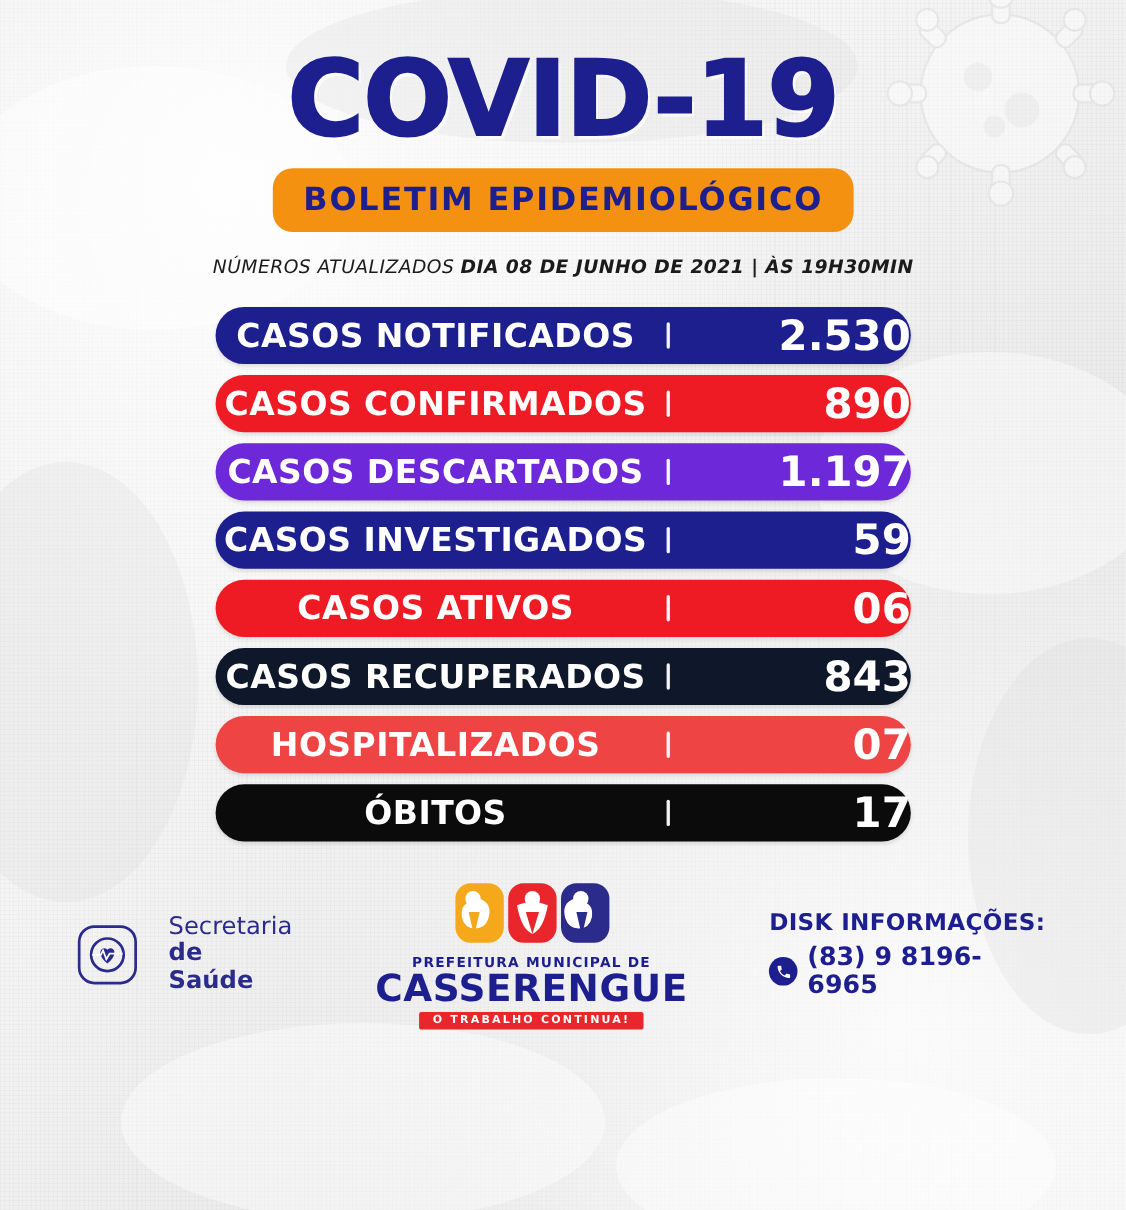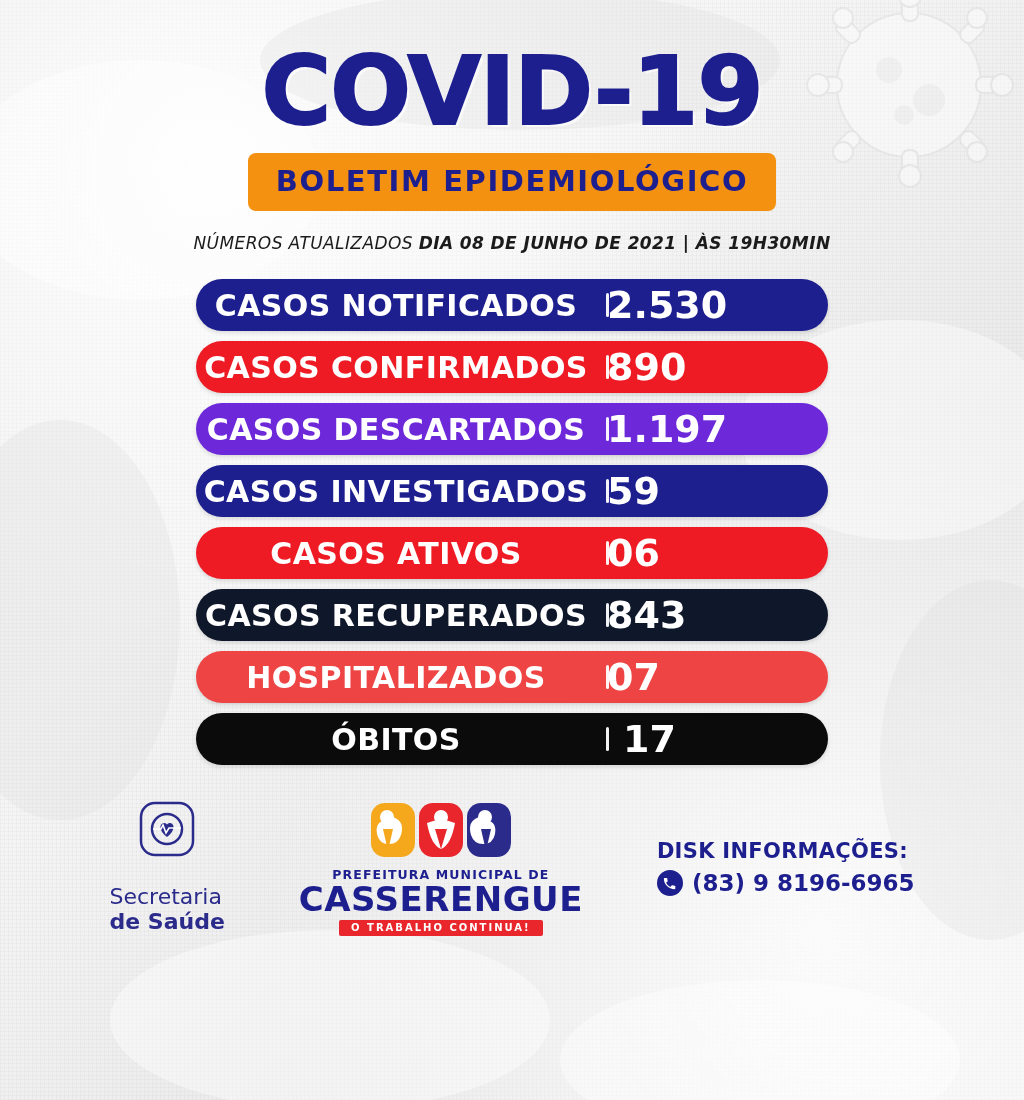--- a/index.html
+++ b/index.html
@@ -70,21 +70,21 @@
   }
 
   .subtitle-bar {
     margin-top: 14px;
     background: #f59110;
     color: #1d1f8f;
     font-size: 29px;
     font-weight: bold;
     letter-spacing: 1.6px;
     padding: 11px 28px 13px;
-    border-radius: 8px;
+    border-radius: 18px;
     font-family: "DejaVu Sans", sans-serif;
   }
 
   .updated-line {
     margin-top: 22px;
     font-size: 17px;
     color: #1b1b1b;
     letter-spacing: .4px;
     font-style: italic;
     font-family: "DejaVu Sans", sans-serif;
@@ -126,43 +126,42 @@
     left: 410px;
     top: 14px;
     bottom: 14px;
     width: 3px;
     background: rgba(255,255,255,.95);
     border-radius: 2px;
   }
 
   .stat-value {
     flex: 1;
-    text-align: left;
+    text-align: right;
     font-size: 38px;
     font-weight: bold;
     font-family: "DejaVu Sans", sans-serif;
-    padding-left: 1px;
+    padding-left: 22px;
   }
 
   
   .footer {
     margin-top: 34px;
     width: 1024px;
     display: flex;
     align-items: center;
     justify-content: center;
     gap: 74px;
     padding: 0 70px;
   }
 
   .saude-logo {
     display: flex;
     align-items: center;
     gap: 28px;
-    flex-direction: column;
   }
   .saude-text {
     color: #2b2b8c;
     line-height: 1.1;
     font-family: "DejaVu Sans", sans-serif;
   }
   .saude-text .l1 { font-size: 22px; }
   .saude-text .l2 { font-size: 22px; font-weight: bold; }
 
   .pref-logo {

